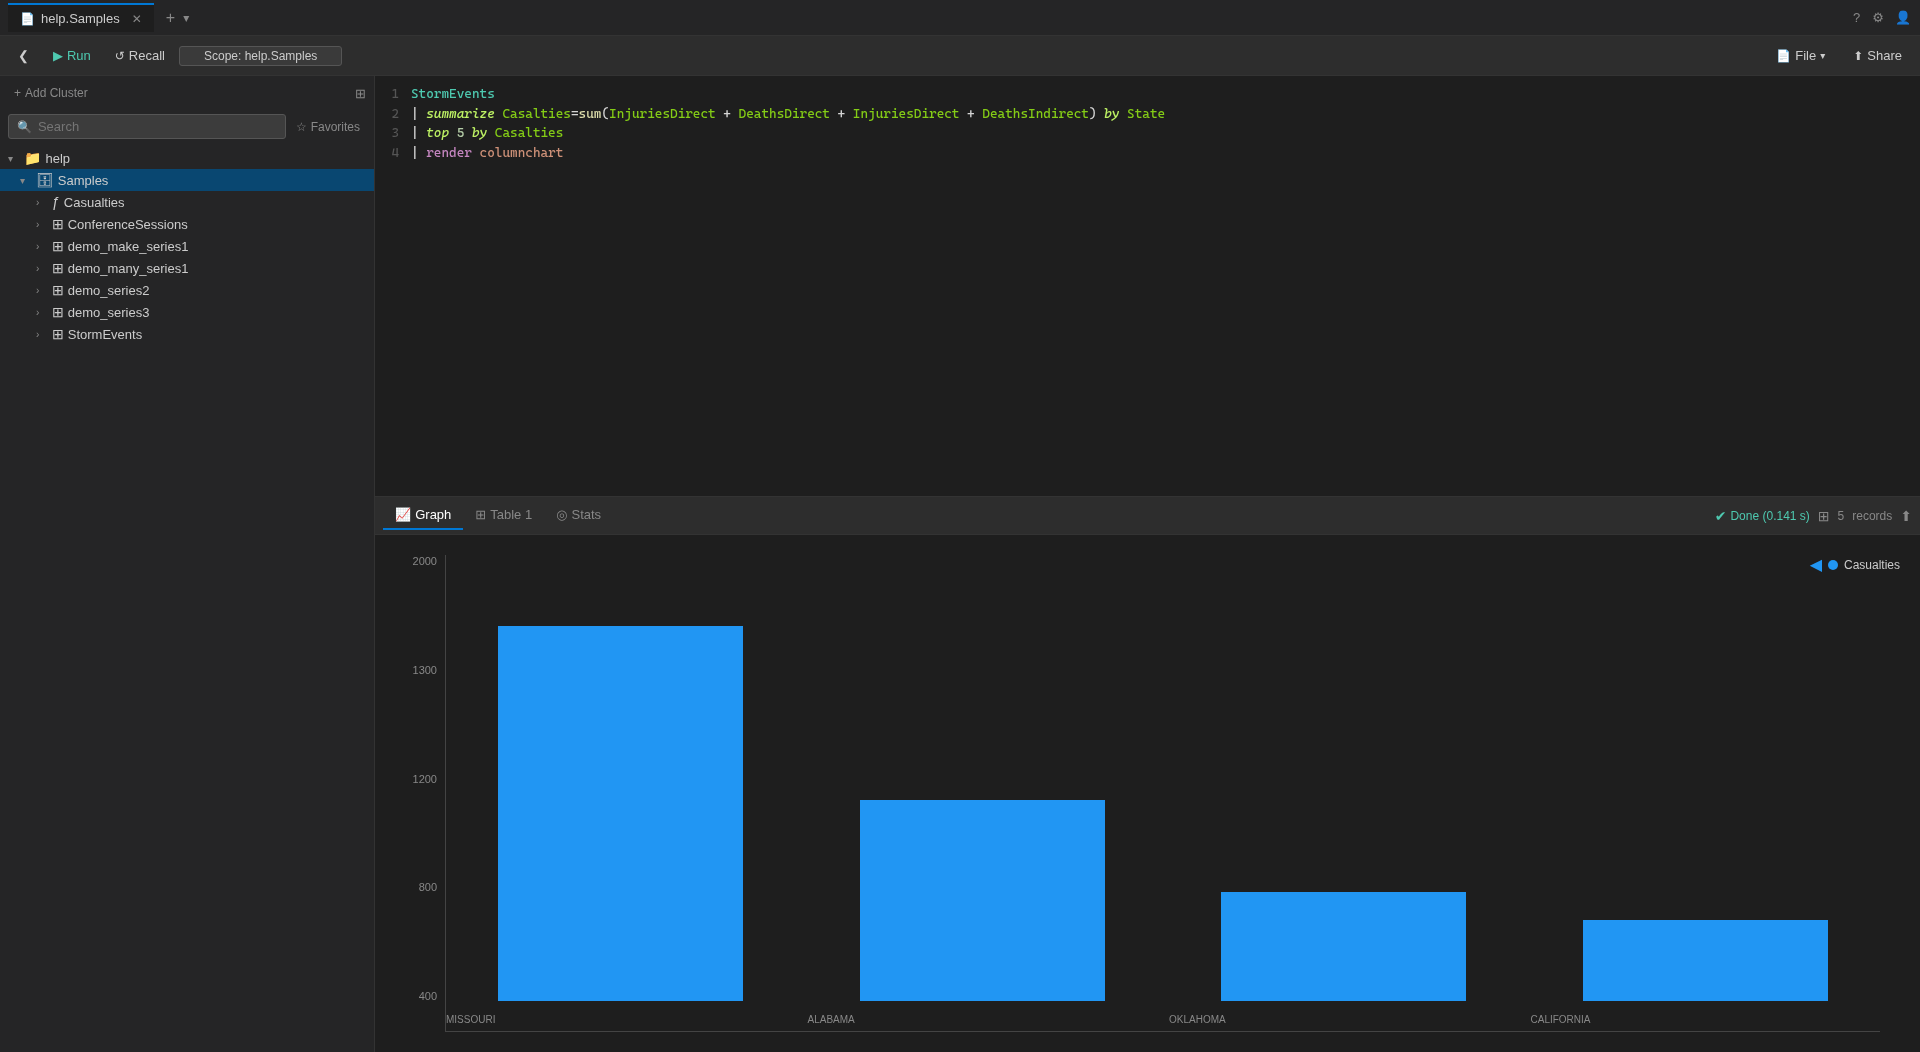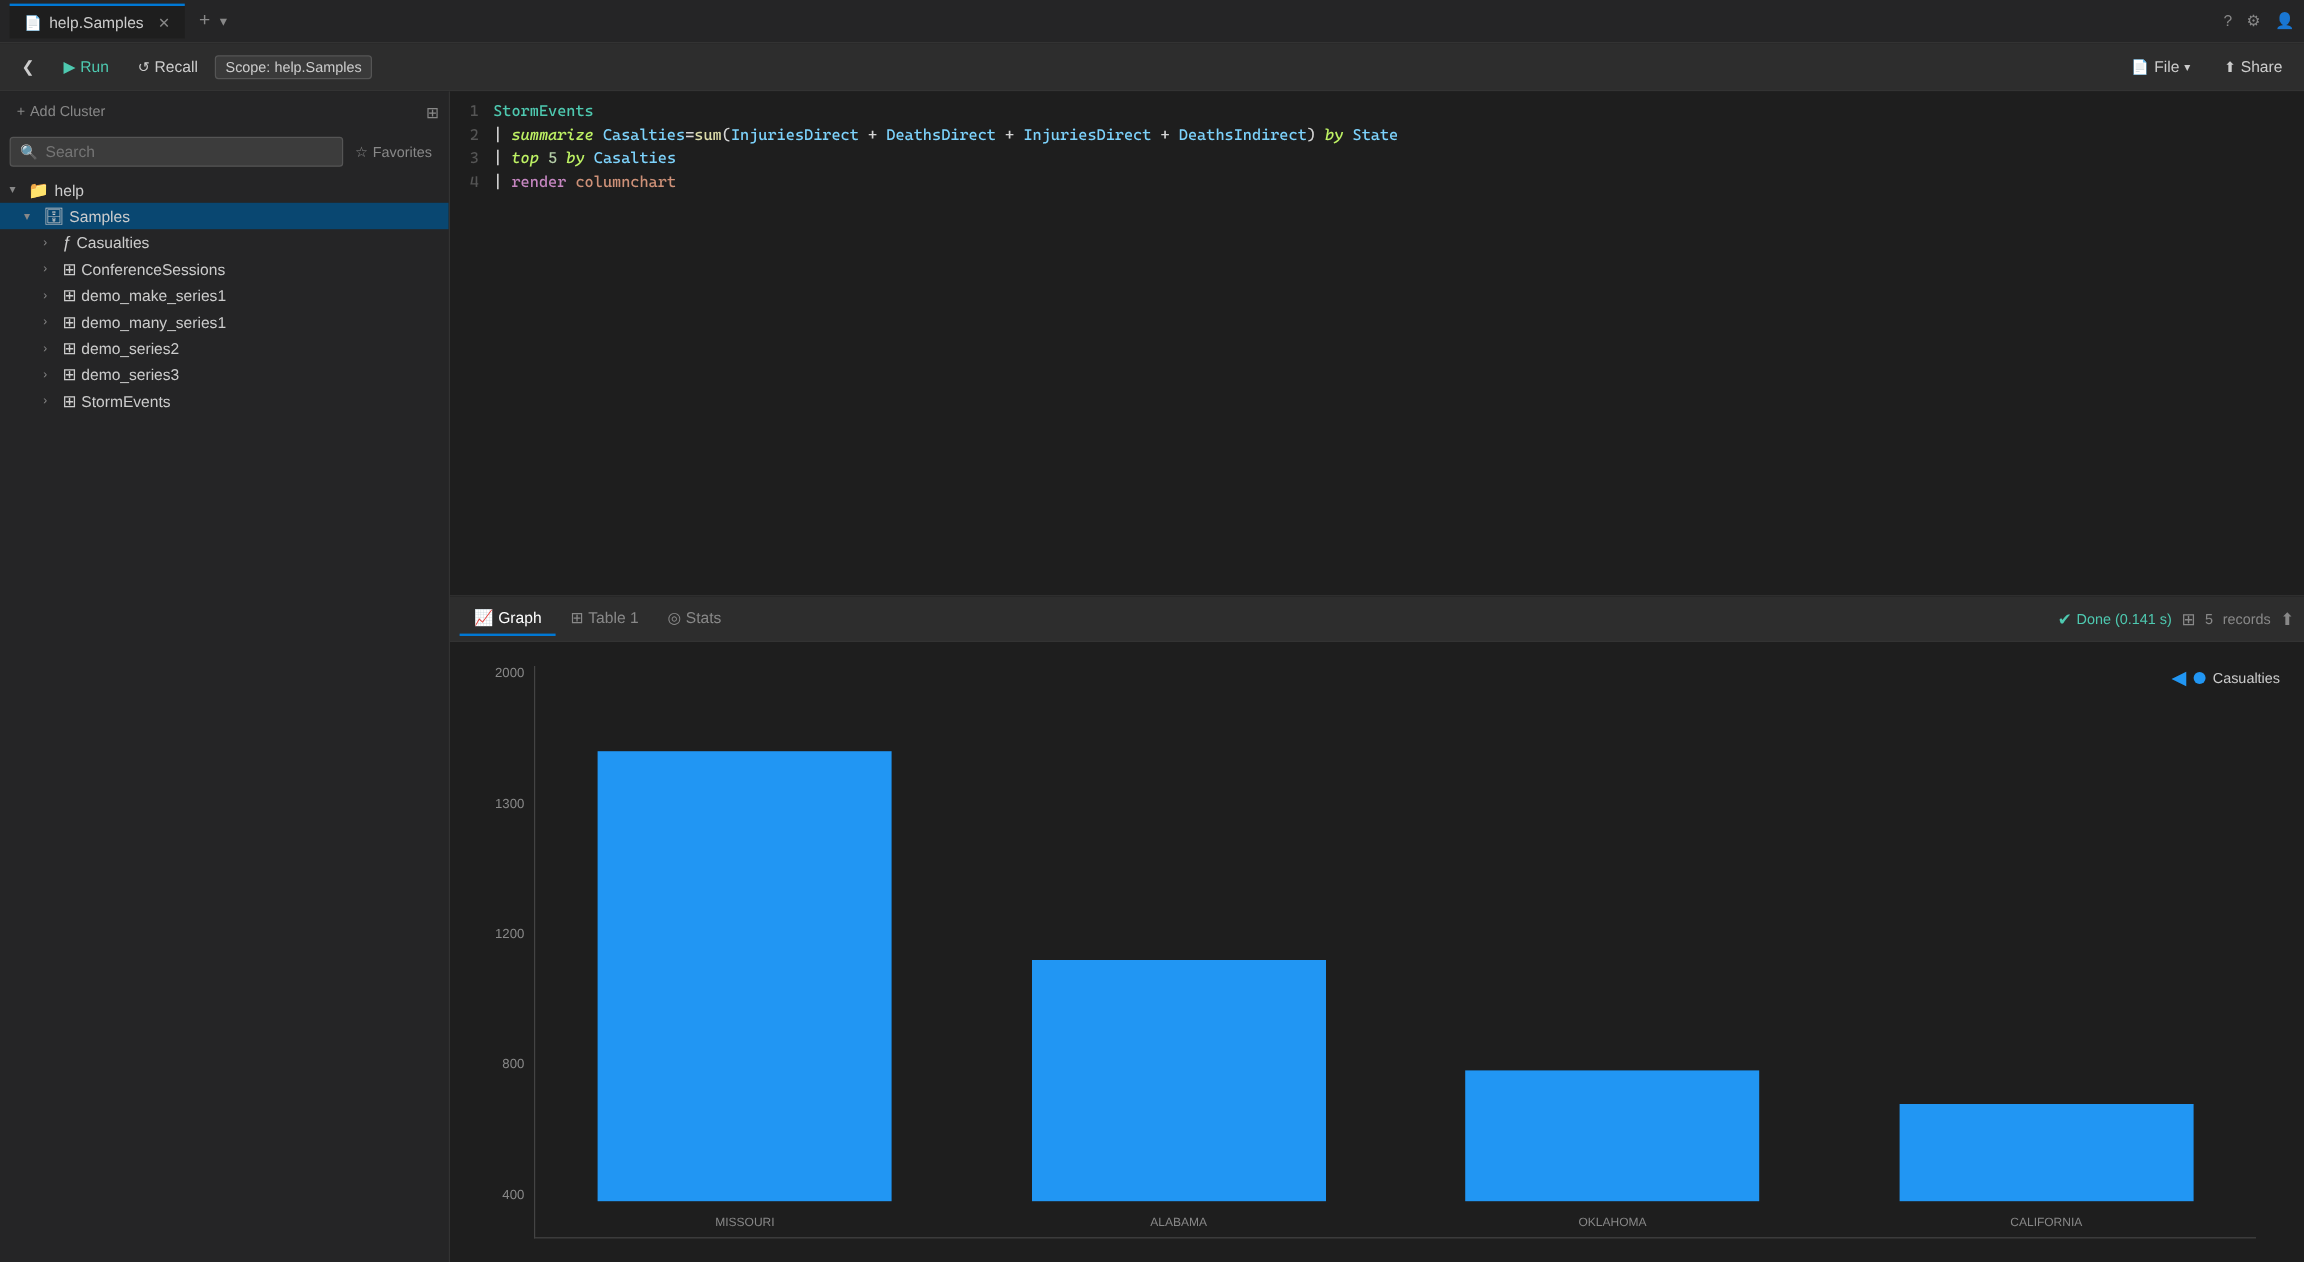--- a/index.html
+++ b/index.html
@@ -10,21 +10,21 @@
     #tab-title { color: #ccc; font-size: 13px; display: flex; align-items: center; gap: 6px; background: #1e1e1e; padding: 6px 12px; border-top: 2px solid #0078d4; }
     #tab-close { cursor: pointer; color: #888; font-size: 12px; margin-left: 6px; }
     #topbar-new { color: #888; font-size: 16px; cursor: pointer; margin-left: 4px; }
     #topbar-chevron { color: #888; font-size: 12px; cursor: pointer; }
     #topbar-right { margin-left: auto; display: flex; align-items: center; gap: 12px; color: #888; }
 
     
     #actionbar { display: flex; align-items: center; background: #2d2d2d; border-bottom: 1px solid #333; height: 40px; padding: 0 8px; gap: 4px; }
     .action-btn { display: flex; align-items: center; gap: 4px; padding: 4px 10px; border-radius: 3px; cursor: pointer; color: #ccc; font-size: 13px; border: none; background: transparent; }
     .action-btn.run { color: #4ec9b0; }
-    .scope-badge { background: #3a3a3a; border: 1px solid #555; border-radius: 3px; padding: 2px 8px; color: #ccc; font-size: 12px; }
+    .scope-badge { background: #3a3a3a; border: 1px solid #555; border-radius: 3px; padding: 2px 24px; color: #ccc; font-size: 12px; }
 
     
     #main { display: flex; flex: 1; overflow: hidden; }
 
     
     #sidebar { width: 375px; min-width: 375px; background: #252526; border-right: 1px solid #333; display: flex; flex-direction: column; overflow: hidden; }
     #sidebar-header { display: flex; align-items: center; justify-content: space-between; padding: 6px 8px; }
     #search-box { display: flex; align-items: center; gap: 6px; background: #3c3c3c; border: 1px solid #555; border-radius: 3px; padding: 4px 8px; flex: 1; cursor: text; }
     #search-box input { background: transparent; border: none; outline: none; color: #ccc; font-size: 13px; width: 100%; }
     .favorites-btn { display: flex; align-items: center; gap: 4px; color: #888; cursor: pointer; padding: 4px 6px; font-size: 12px; white-space: nowrap; }
@@ -44,42 +44,42 @@
     .code-line { display: flex; }
     .line-num { width: 36px; text-align: right; padding-right: 12px; color: #555; user-select: none; }
     .code-content { flex: 1; white-space: pre; }
 
     
     .c-table { color: #4ec9b0; }
     .c-keyword { color: #bef264; font-style: italic; }
     .c-function { color: #dcdcaa; text-align: right; }
     .c-string { color: #ce9178; }
     .c-operator { color: #d4d4d4; }
-    .c-column { color: #7dd3fc; }
+    .c-column { color: #84cc16; }
     .c-pipe { color: #d4d4d4; }
     .c-number { color: #b5cea8; }
     .c-render { color: #c586c0; }
 
     
     #results-area { flex: 1; display: flex; flex-direction: column; border-top: 1px solid #333; overflow: hidden; }
     #results-tabs { display: flex; align-items: center; background: #2d2d2d; border-bottom: 1px solid #333; height: 38px; padding: 0 8px; }
     .result-tab { display: flex; align-items: center; gap: 4px; padding: 6px 12px; cursor: pointer; color: #888; border-bottom: 2px solid transparent; font-size: 13px; }
     .result-tab.active { color: #fff; border-bottom-color: #0078d4; }
     #results-status { margin-left: auto; display: flex; align-items: center; gap: 8px; font-size: 12px; color: #888; }
     .status-done { color: #4ec9b0; display: flex; align-items: center; gap: 4px; }
 
     
     #chart-area { flex: 1; background: #1e1e1e; padding: 20px 40px 20px 20px; position: relative; overflow: hidden; }
     #chart-container { width: 100%; height: 100%; position: relative; display: flex; }
     #y-axis { display: flex; flex-direction: column; justify-content: space-between; padding: 0 8px 30px 0; text-align: right; color: #888; font-size: 11px; width: 50px; }
     #chart-body { flex: 1; display: flex; flex-direction: column; }
     #bars-area { flex: 1; position: relative; display: flex; align-items: flex-end; gap: 12px; padding-bottom: 30px; border-left: 1px solid #444; border-bottom: 1px solid #444; }
     .bar-group { display: flex; flex-direction: column; align-items: center; flex: 1; height: 100%; justify-content: flex-end; position: relative; }
     .bar { background: #2196F3; width: 70%; border-radius: 0; cursor: pointer; }
-    .bar-label { position: absolute; bottom: -24px; font-size: 10px; color: #888; text-align: center; width: 100%; white-space: nowrap; }
+    .bar-label { position: absolute; bottom: -24px; font-size: 10px; color: #888; text-align: left; width: 100%; white-space: nowrap; }
 
     
     #legend { position: absolute; top: 20px; right: 20px; display: flex; align-items: center; gap: 6px; font-size: 12px; color: #ccc; }
     .legend-dot { width: 10px; height: 10px; border-radius: 50%; background: #2196F3; display: inline-block; }
 
     
     ::-webkit-scrollbar { width: 6px; height: 6px; }
     ::-webkit-scrollbar-track { background: #1e1e1e; }
     ::-webkit-scrollbar-thumb { background: #444; border-radius: 3px; }
   </style>

